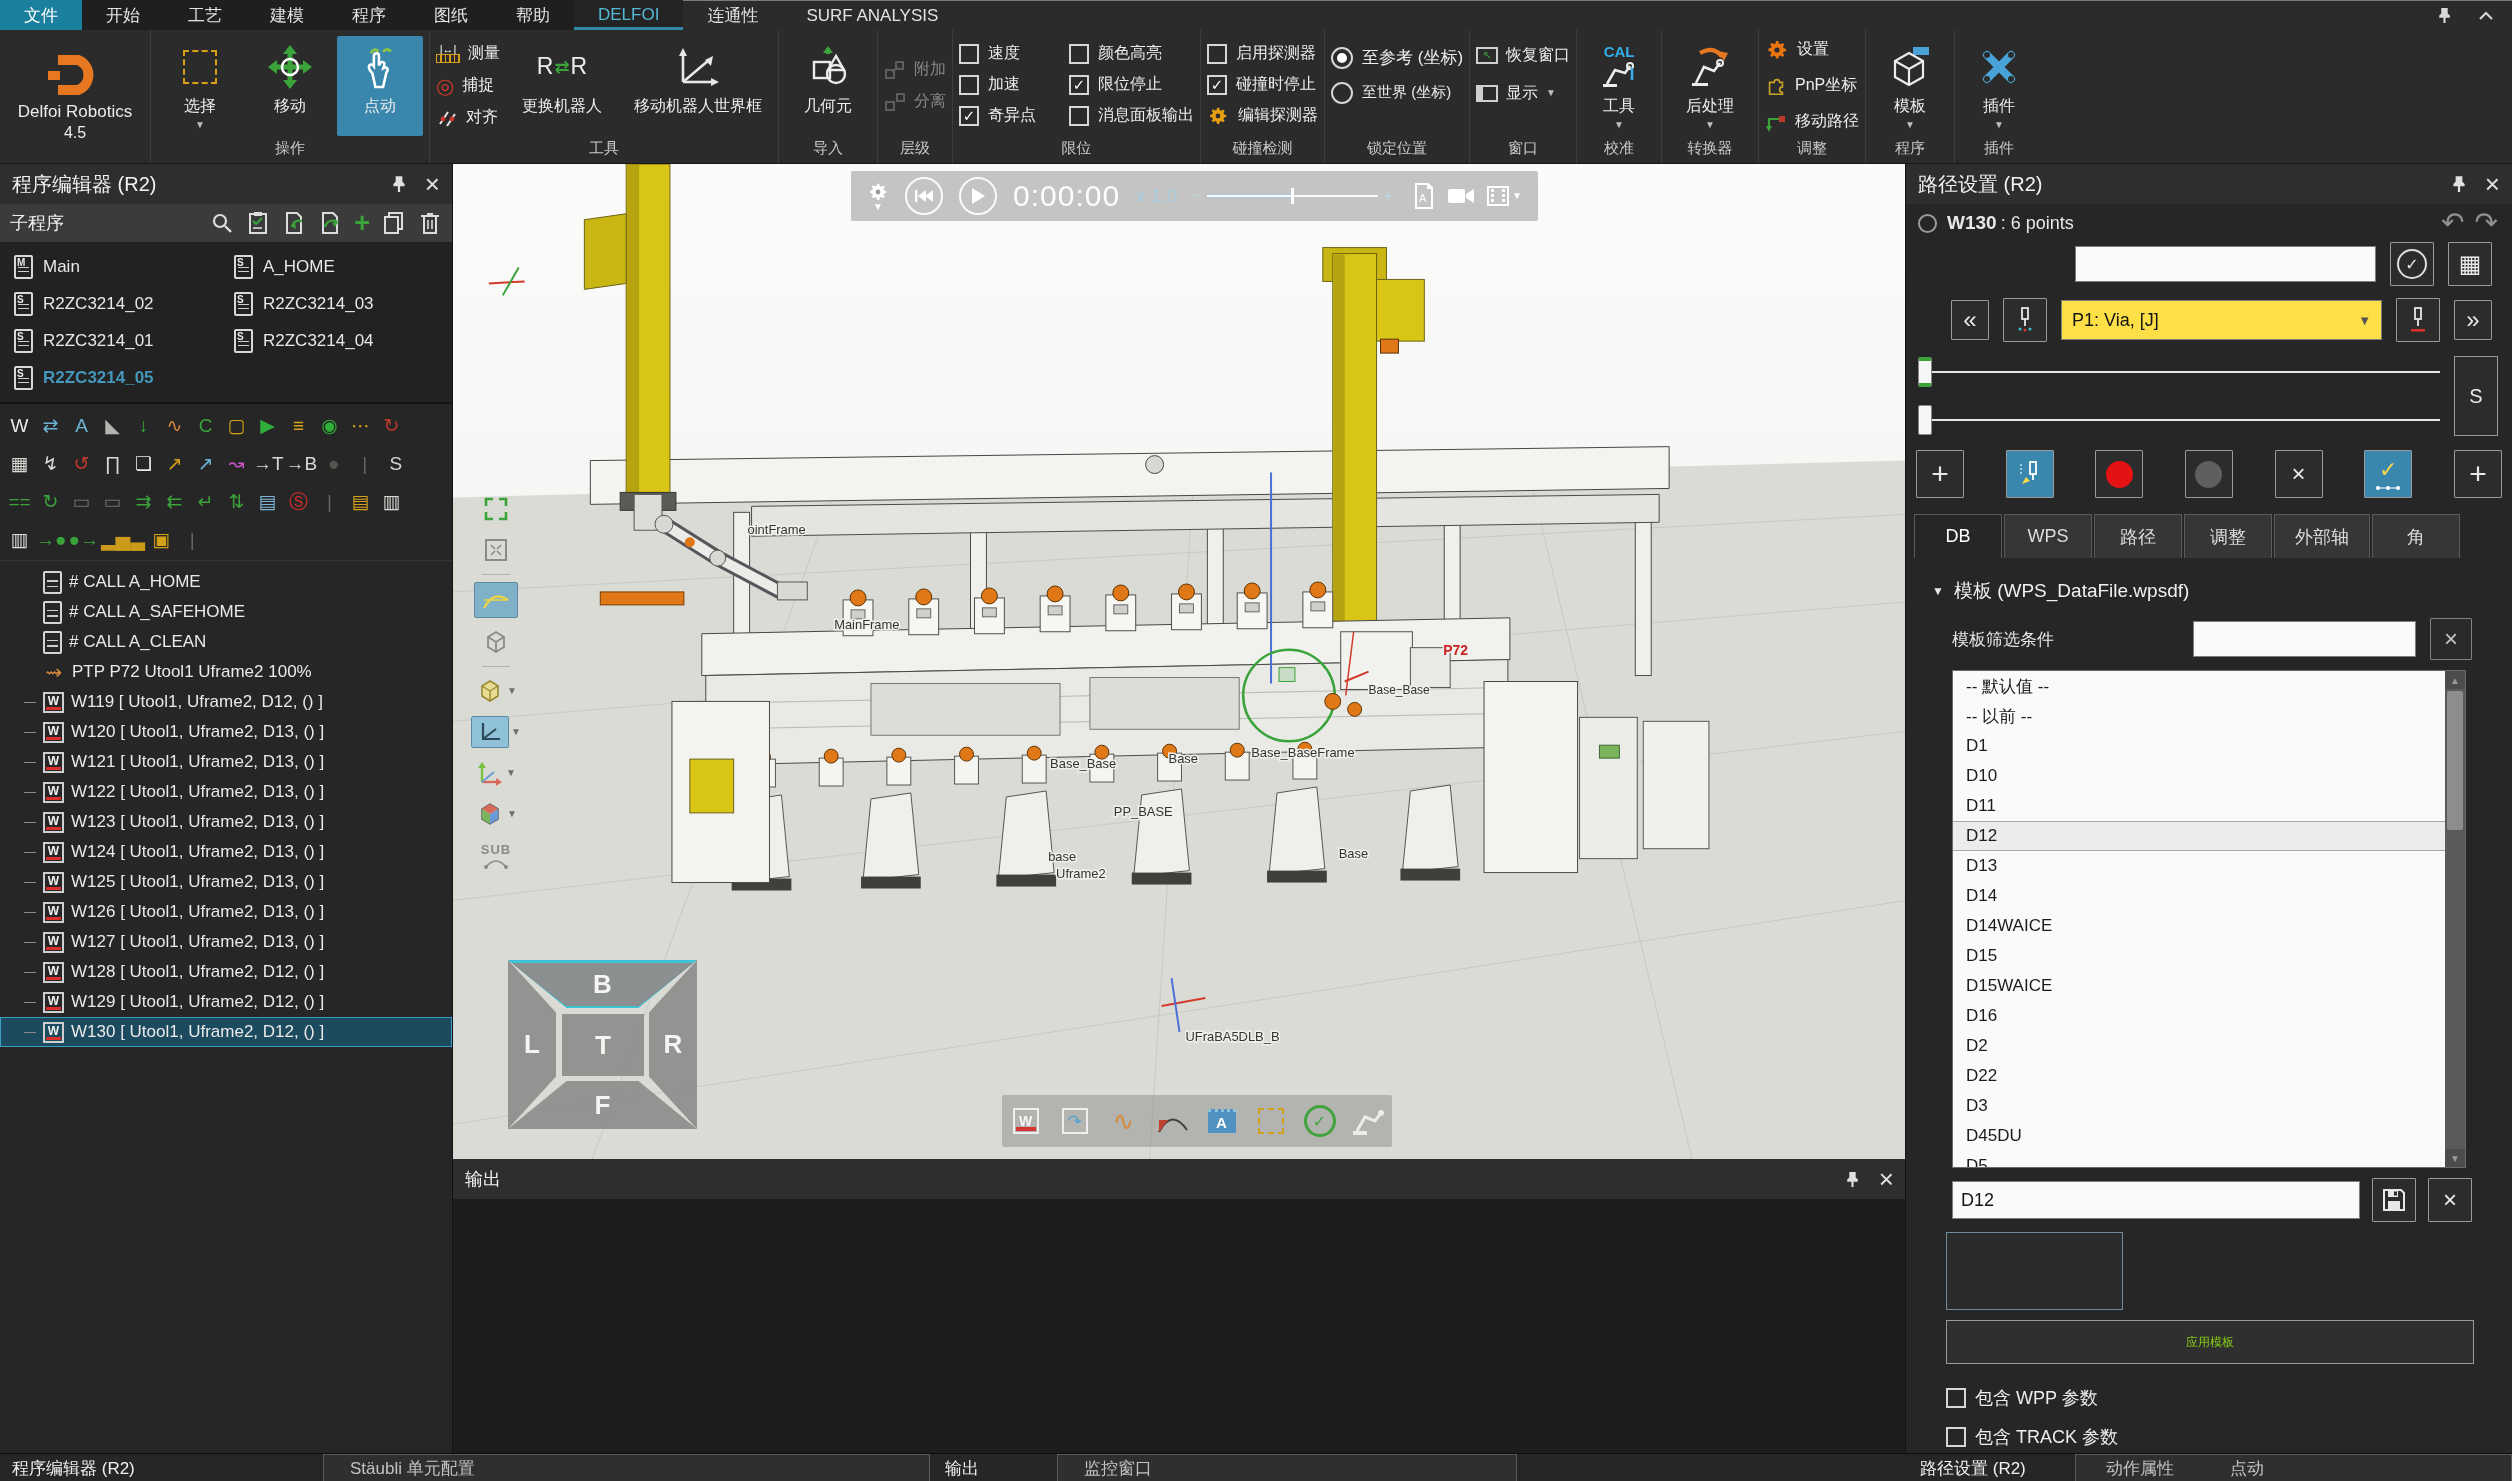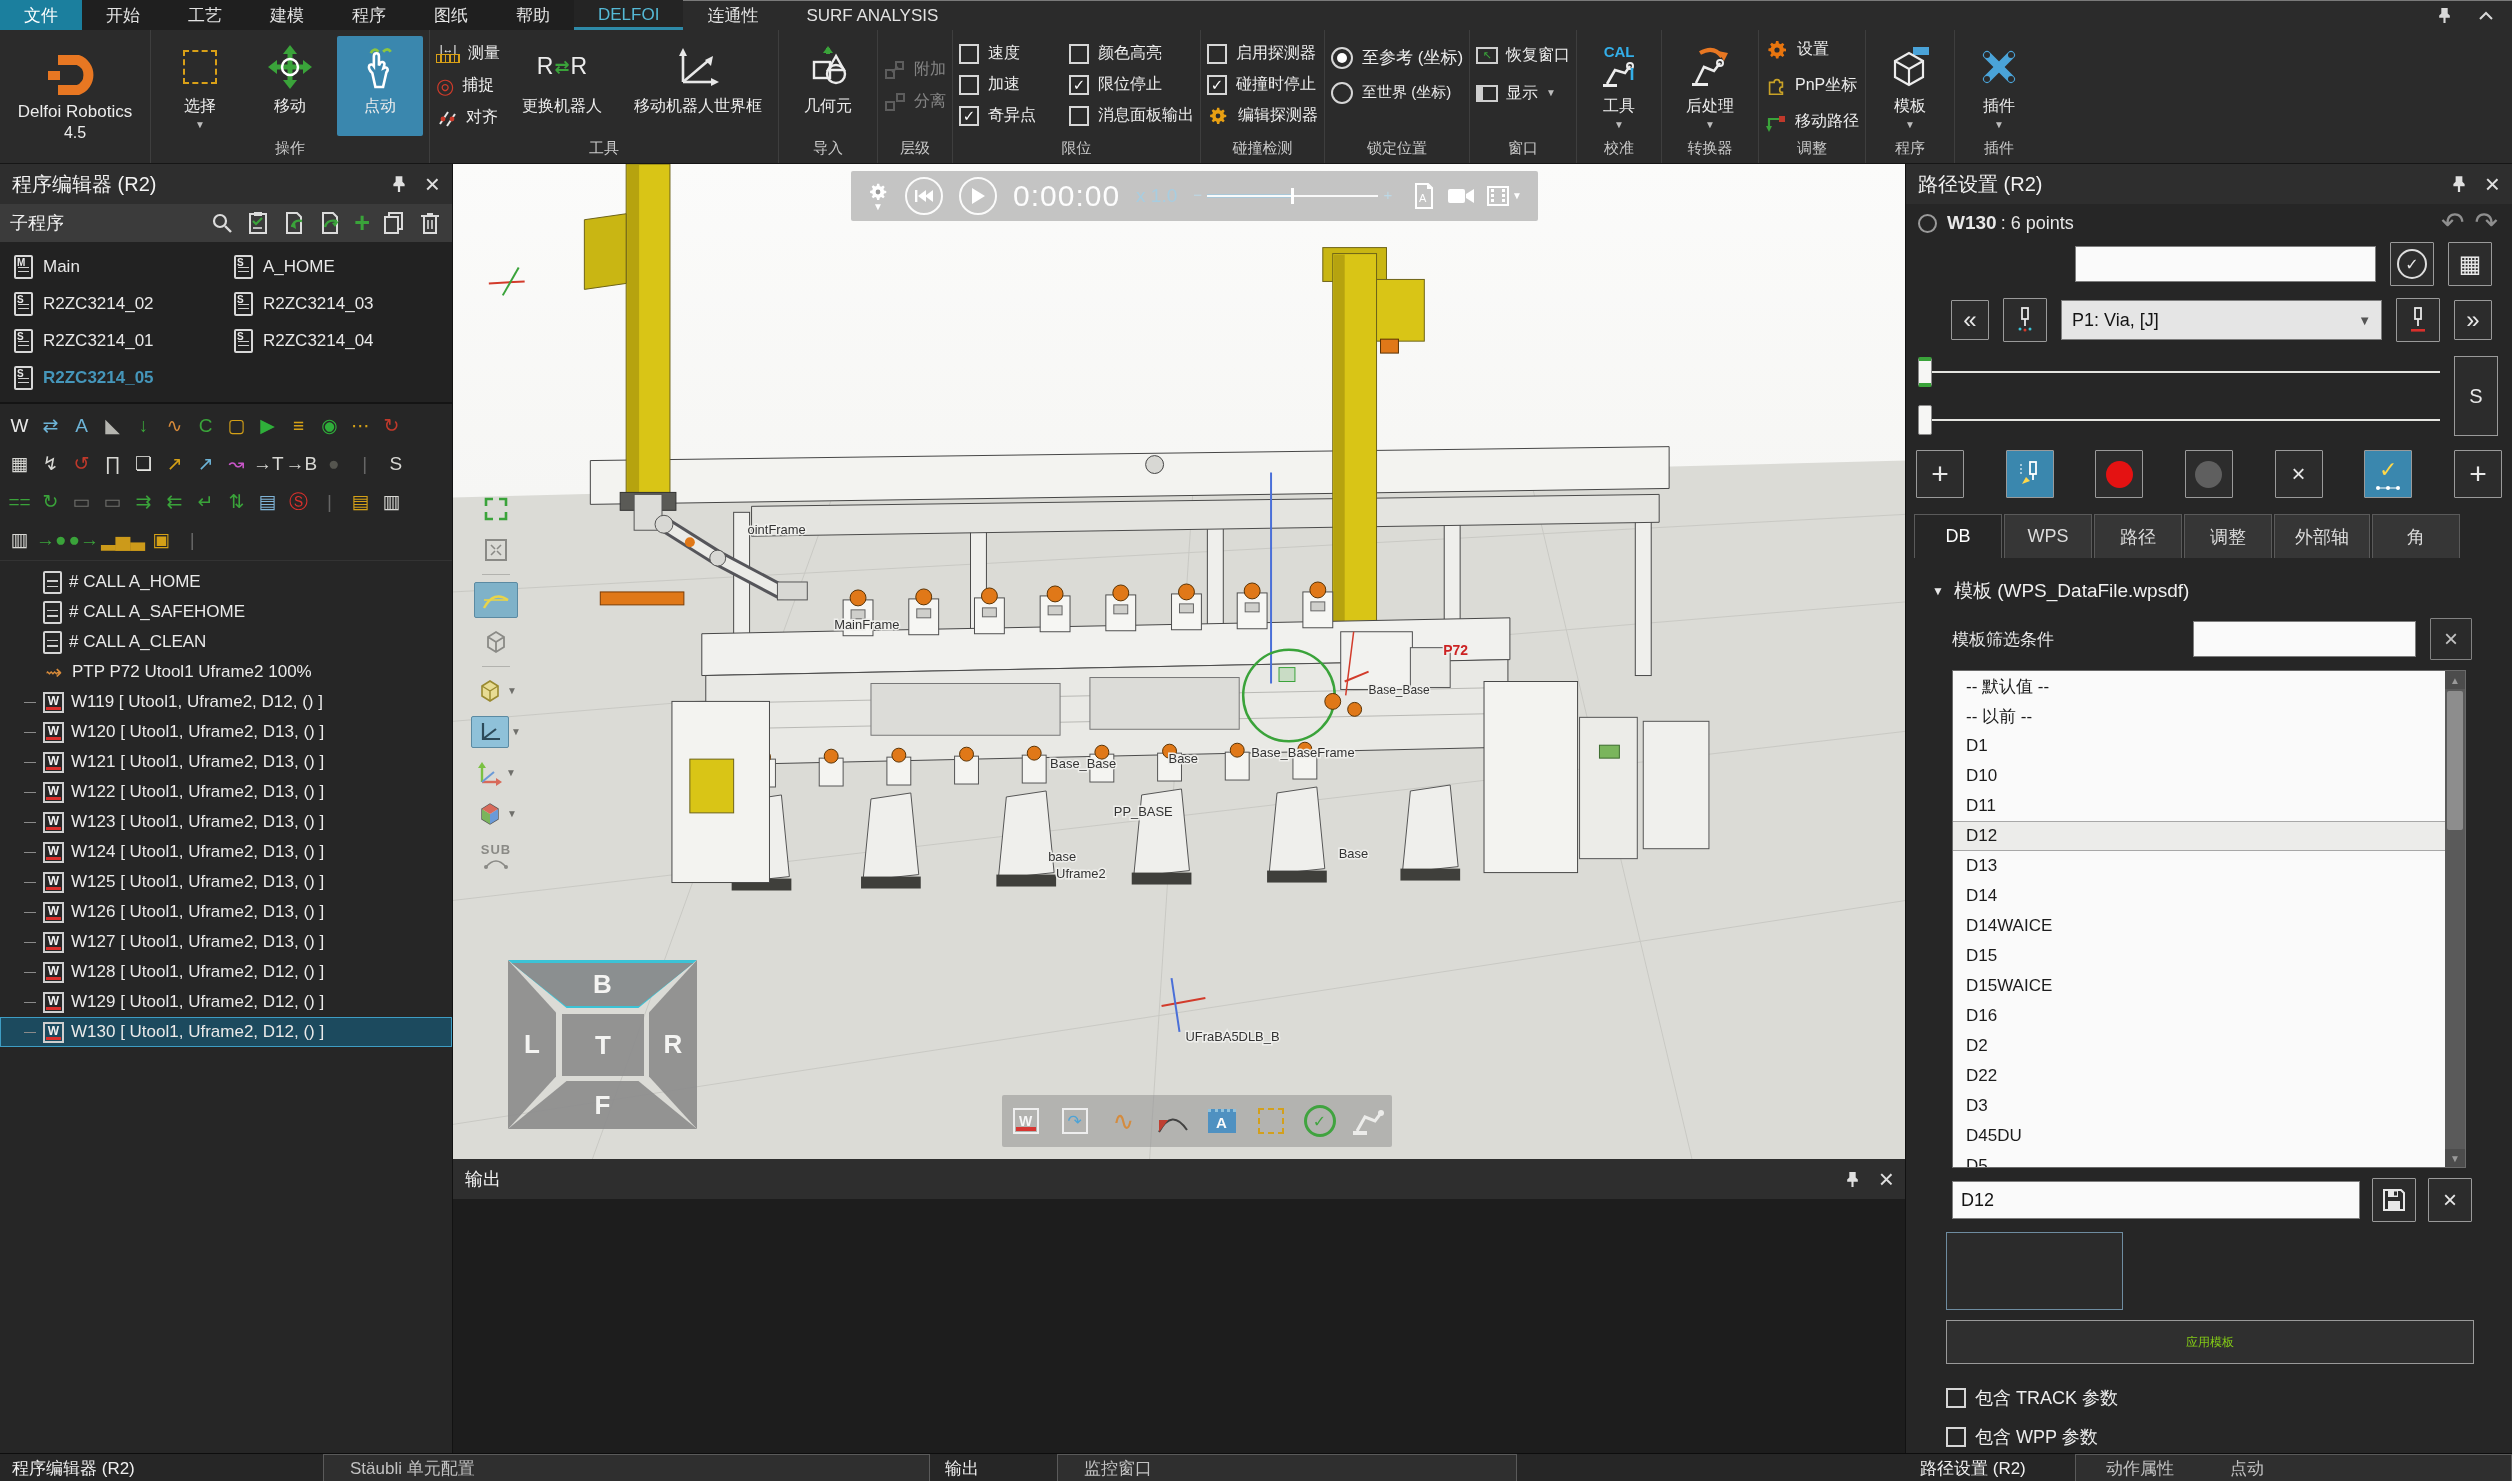--- a/index.html
+++ b/index.html
@@ -115,21 +115,21 @@
   .rp-row1 b{font-size:19px}
   .undo{margin-left:auto}
   .undo,.redo{font-size:28px;color:#8f8f8f;line-height:22px}
   .rp-row2{display:flex;align-items:center;gap:14px;margin:8px 20px 0 169px}
   .rp-row3{display:flex;align-items:center;gap:14px;margin:12px 20px 0 45px}
   .winput{background:#fafafa;border:1px solid #7d7d7d;color:#141414;font-size:17px;height:36px;padding:0 8px;font-family:inherit}
   .sqbtn{width:44px;height:44px;background:#2c2c2c;border:1px solid #9a9a9a;display:flex;align-items:center;justify-content:center;color:#e8e8e8;font-size:24px;flex:none;border-radius:1px}
   .sqbtn.small{width:38px;height:40px}
   .sqbtn.teal{background:#3a87ae}
   .ccircle{width:30px;height:30px;border:2px solid #ddd;border-radius:50%;display:flex;align-items:center;justify-content:center;font-size:16px}
-  .dropdown{flex:1;height:40px;background:#e5e5e5;border:1px solid #7d7d7d;display:flex;align-items:center;padding:16px 10px;font-size:18px;color:#141414}
+  .dropdown{flex:1;height:40px;background:#fde047;border:1px solid #7d7d7d;display:flex;align-items:center;padding:16px 10px;font-size:18px;color:#141414}
   .dropdown .dar{margin-left:auto;color:#555;font-size:13px}
   .rp-sliders{display:flex;gap:10px;margin:14px 14px 0 8px;align-items:center}
   .sl-col{flex:1;display:flex;flex-direction:column;gap:16px}
   .slider{position:relative;height:32px}
   .slider .tr{position:absolute;left:4px;right:4px;top:15px;height:2px;background:#e4e4e0}
   .slider .hd{position:absolute;left:4px;top:1px;width:14px;height:30px;background:#f6f6f4;border:1px solid #8a8a8a;border-radius:2px}
   .slider.green .hd{border-top:4px solid #3aa33a;border-bottom:4px solid #3aa33a}
   .sbtn{width:44px;height:80px;background:#2c2c2c;border:1px solid #9a9a9a;display:flex;align-items:center;justify-content:center;font-size:20px;color:#e8e8e8;flex:none}
   .rp-actions{display:flex;justify-content:space-between;margin:14px 10px 0}
   .dotred{width:27px;height:27px;border-radius:50%;background:#e41212}
@@ -1385,26 +1385,26 @@
           </svg>
         </span>
       <span class="sqbtn">×</span>
     </div>
     <textarea class="notes" style=""></textarea>
     <button class="applybtn">应用模板</button>
     <div class="rp-opts">
 
         <div class="chkitem">
           <span class="chk"></span>
-          <span>包含 TRACK 参数</span>
+          <span>包含 WPP 参数</span>
         </div>
 
         <div class="chkitem">
           <span class="chk"></span>
-          <span>包含 WPP 参数</span>
+          <span>包含 TRACK 参数</span>
         </div>
 
         <div class="chkitem">
           
           
         </div>
       </div>
   </section>
 
   <footer class="statusbar">

